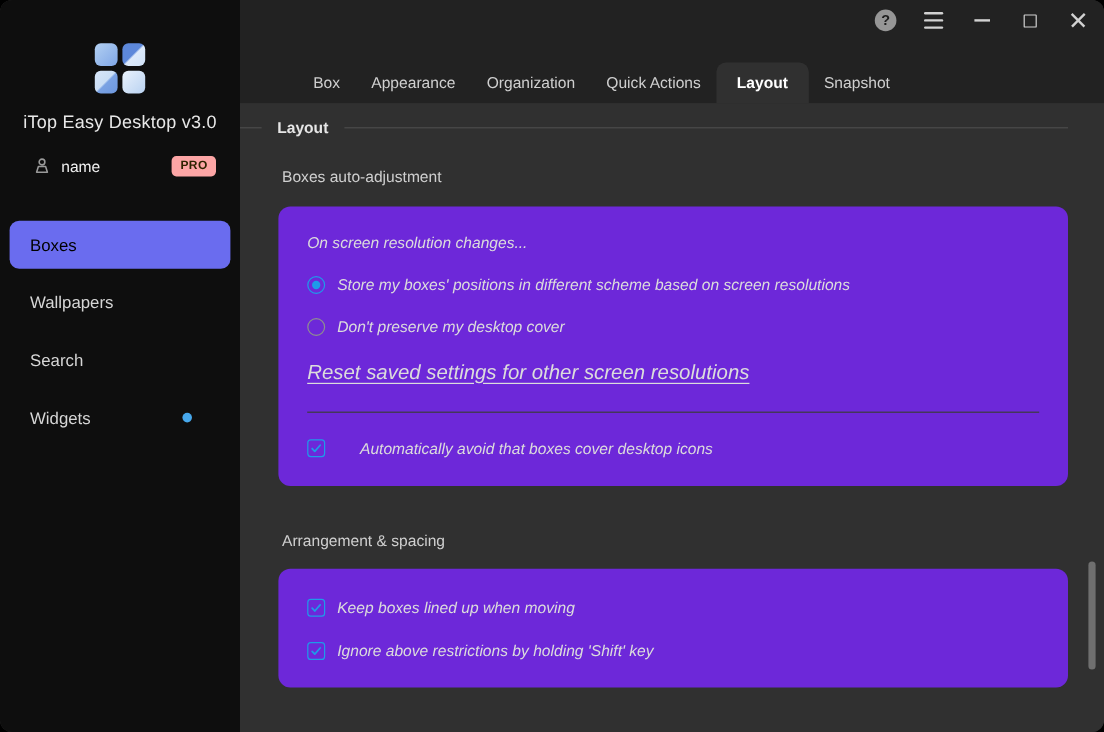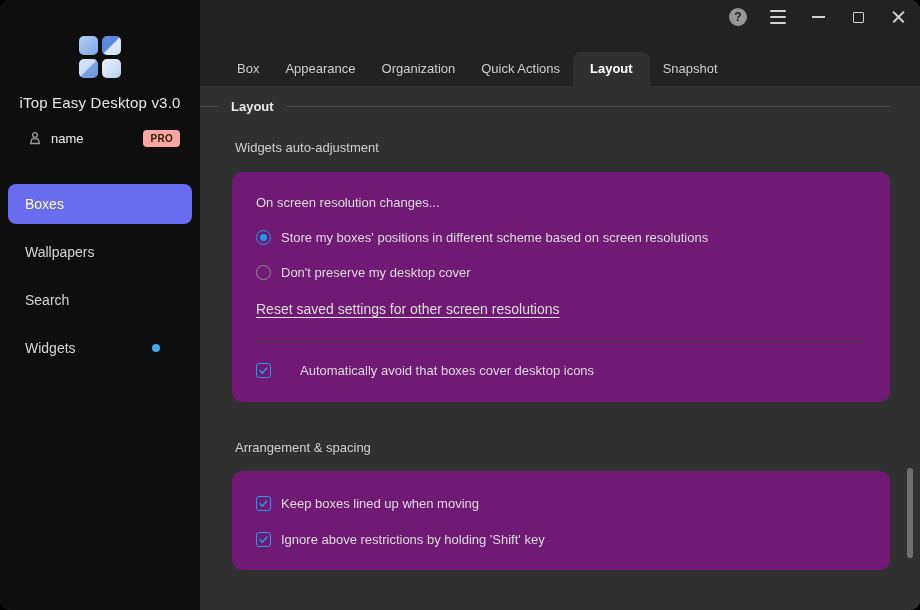--- a/index.html
+++ b/index.html
@@ -40,21 +40,21 @@
   .pro-badge {
     background: #fca5a5; color: #2e2300; font-size: 10px; font-weight: bold;
     padding: 3px 7px; border-radius: 4px; letter-spacing: .3px;
   }
   .nav { margin-top: 36px; }
   .nav-item {
     height: 40px; margin: 0 8px 8px; border-radius: 8px;
     display: flex; align-items: center; padding-left: 17px;
     color: #d6d6d6; font-size: 14px; cursor: pointer; position: relative;
   }
-  .nav-item.selected { background: #6a6cef; color: #fef9c3; text-align: right; }
+  .nav-item.selected { background: #6a6cef; color: #000000; text-align: right; }
   .nav-item .dot {
     position: absolute; right: 32px; width: 8px; height: 8px; border-radius: 50%;
     background: #47a8ec;
   }
 
   
   .main { flex: 1; display: flex; flex-direction: column; min-width: 0; }
   .topbar { height: 86px; background: #222222; position: relative; flex-shrink: 0; }
   .win-controls {
     position: absolute; top: 4px; right: 6px; display: flex;
@@ -72,21 +72,21 @@
   .min-glyph { width: 13px; height: 2px; background: #d2d2d2; }
   .max-glyph { width: 11px; height: 11px; border: 1.5px solid #d2d2d2; border-radius: 1px; }
   .close-glyph { position: relative; width: 13px; height: 13px; }
   .close-glyph::before, .close-glyph::after {
     content: ""; position: absolute; left: -1px; top: 5.5px; width: 15px; height: 1.6px;
     background: #d2d2d2;
   }
   .close-glyph::before { transform: rotate(45deg); }
   .close-glyph::after { transform: rotate(-45deg); }
 
-  .tabs { position: absolute; left: 24px; bottom: 0; display: flex; align-items: flex-end; }
+  .tabs { position: absolute; left: 48px; bottom: 0; display: flex; align-items: flex-end; }
   .tab {
     height: 34px; line-height: 34px; padding: 0 13px; font-size: 13px;
     color: #cfcfcf; cursor: pointer; white-space: nowrap;
   }
   .tab.active {
     background: #303030; border-radius: 8px 8px 0 0; color: #ffffff;
     font-weight: bold; padding: 0 17px;
   }
 
   
@@ -96,22 +96,23 @@
   }
   .legend { display: flex; align-items: center; padding-top: 12px; height: 28px; }
   .legend::before { content: ""; width: 18px; height: 1px; background: #4d4d4d; margin-right: 13px; }
   .legend::after { content: ""; flex: 1; height: 1px; background: #4d4d4d; margin-left: 13px; }
   .legend span { font-size: 13px; font-weight: bold; color: #e6e6e6; }
 
   .group-title { margin: 26px 0 0 35px; font-size: 13px; color: #cfcfcf; }
   .group-title.second { margin-top: 38px; }
 
   .card {
-    background: #701a75; border-radius: 10px; margin: 17px 0 0 32px;
+    background: #6d28d9; border-radius: 10px; margin: 17px 0 0 32px;
     padding: 23px 24px 24px;
+    font-style: italic;
   }
   .card2 { margin-top: 16px; padding: 25px 24px 23px; }
 
   .card-heading { font-size: 13px; color: #dcdcdc; }
 
   .radio-row, .check-row {
     display: flex; align-items: center; margin-top: 20px; cursor: pointer;
   }
   .radio-row span.label, .check-row span.label {
     font-size: 13px; color: #dcdcdc; margin-left: 10px;
@@ -127,21 +128,21 @@
   }
   .checkbox {
     width: 15px; height: 15px; border-radius: 3px; border: 1.5px solid #8f8f8f;
     flex-shrink: 0; display: flex; align-items: center; justify-content: center;
   }
   .checkbox.checked { border-color: #1e9be9; }
   .checkbox svg { display: none; }
   .checkbox.checked svg { display: block; }
 
   .reset-link {
-    display: inline-block; margin: 21px 0 0 0; font-size: 14px; color: #dcdcdc;
+    display: inline-block; margin: 21px 0 0 0; font-size: 17px; color: #dcdcdc;
     text-decoration: underline; text-underline-offset: 3px; cursor: pointer;
   }
   .card-divider { height: 1px; background: #3c3c3c; margin-top: 22px; }
   .check-row.after-divider { margin-top: 22px; gap: 19px; }
 
   .card2 .check-row { margin-top: 0; }
   .card2 .check-row + .check-row { margin-top: 21px; }
 
   .scroll-thumb {
     position: absolute; right: 7px; top: 468px; width: 6px; height: 90px;
@@ -217,21 +218,21 @@
         <div class="tab active">Layout</div>
         <div class="tab">Snapshot</div>
       </div>
     </div>
 
     <div class="content">
       <div class="legend">
         <span>Layout</span>
       </div>
 
-      <div class="group-title">Widgets auto-adjustment</div>
+      <div class="group-title">Boxes auto-adjustment</div>
 
       <div class="card">
         <div class="card-heading">On screen resolution changes...</div>
 
         <label class="radio-row">
           <span class="radio checked"></span>
           <span class="label">Store my boxes' positions in different scheme based on screen resolutions</span>
         </label>
 
         <label class="radio-row">

